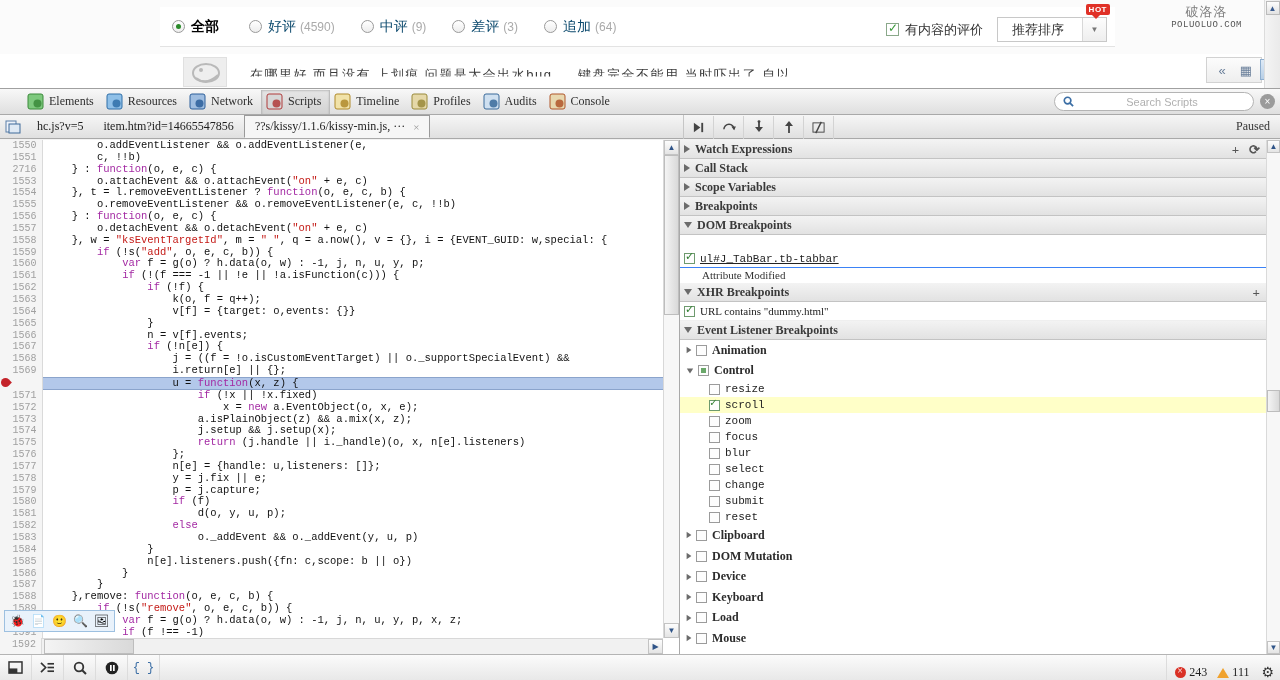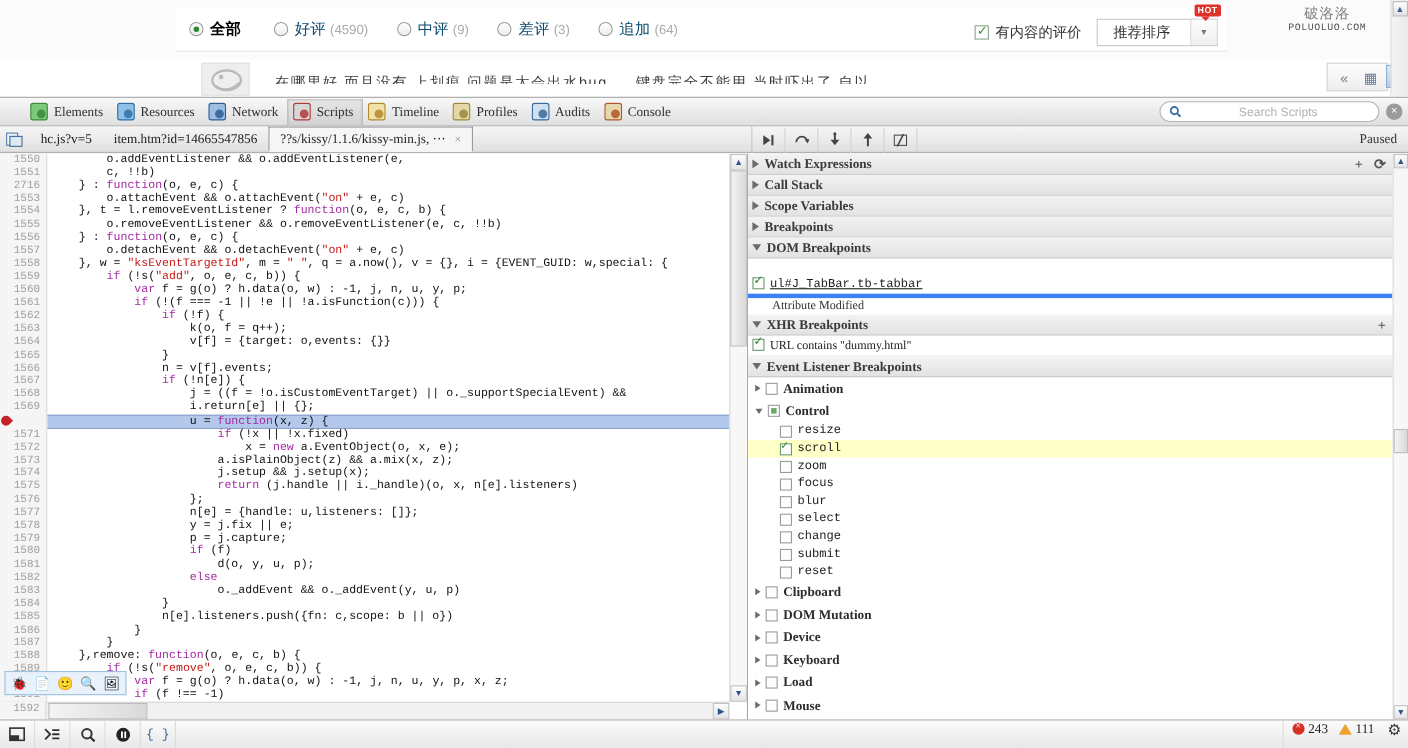--- a/index.html
+++ b/index.html
@@ -376,21 +376,21 @@
     border-left: 4.5px solid transparent;
     border-right: 4.5px solid transparent;
     border-top: 6px solid #6b6b6b;
   }
   .sec-actions { position:absolute; right:6px; top:0; display:flex; align-items:center; height:19px; color:#555;}
   .sec-actions span { margin-left: 10px; font-size: 13px; }
 
   .dom-bp-row {
     padding: 17px 0 2px 4px;
     background: #fff;
-    border-bottom: 4px solid #3b82f6;
+    border-bottom: 1px solid #3b82f6;
   }
   .cb {
     width: 11px; height: 11px; flex: none;
     border: 1px solid #9b9b9b;
     background: #fdfdfd;
     display: inline-block;
     position: relative;
     vertical-align: -2px;
     margin-right: 5px;
   }
@@ -451,21 +451,21 @@
     display: flex; align-items: center;
   }
   .status-btn {
     width: 32px; height: 25px;
     display: flex; align-items: center; justify-content: center;
     border-right: 1px solid #dcdcdc;
     color: #333; font-size: 13px;
   }
   .status-right {
     position: absolute; right: 6px; top: 0; height: 25px;
-    display: flex; align-items: flex-start;
+    display: flex; align-items: flex-end;
     border-left: 1px solid #dcdcdc;
     padding-left: 8px;
   }
   .err-pill, .warn-pill {
     display: flex; align-items: center;
     margin-right: 10px;
     font-family: "Liberation Serif", serif;
     font-size: 12px; color: #1d1d1d;
   }
   .err-dot {

